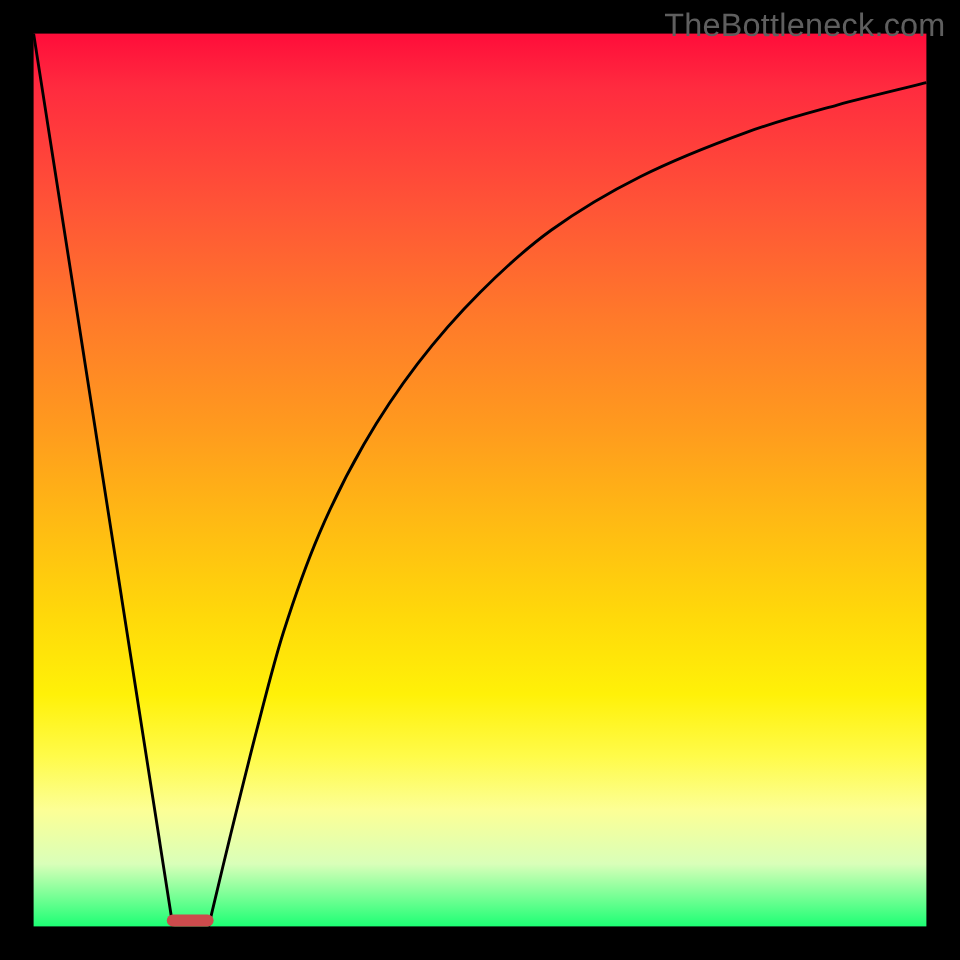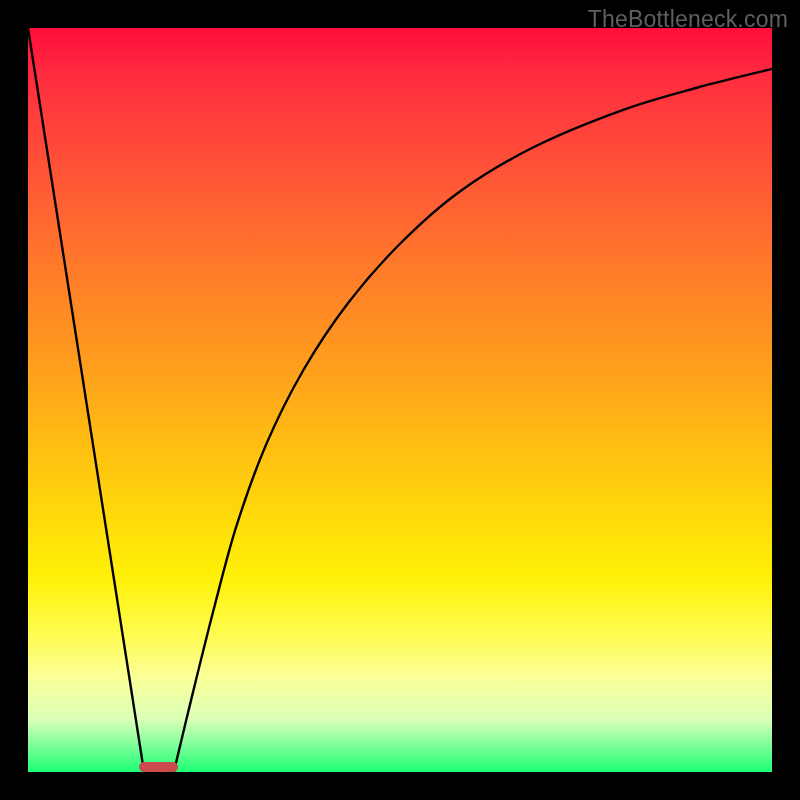--- a/index.html
+++ b/index.html
@@ -45,21 +45,21 @@
     top: 28px;
     width: 744px;
     height: 744px;
     overflow: visible;
   }
   .watermark {
     position: absolute;
     top: 6px;
     right: 12px;
     color: #5f5f5f;
-    font-size: 23px;
+    font-size: 27px;
     font-weight: 500;
     letter-spacing: 0.2px;
   }
   .marker {
     position: absolute;
     background: #cc4b4c;
     border-radius: 6px;
   }
 </style>
 </head>

